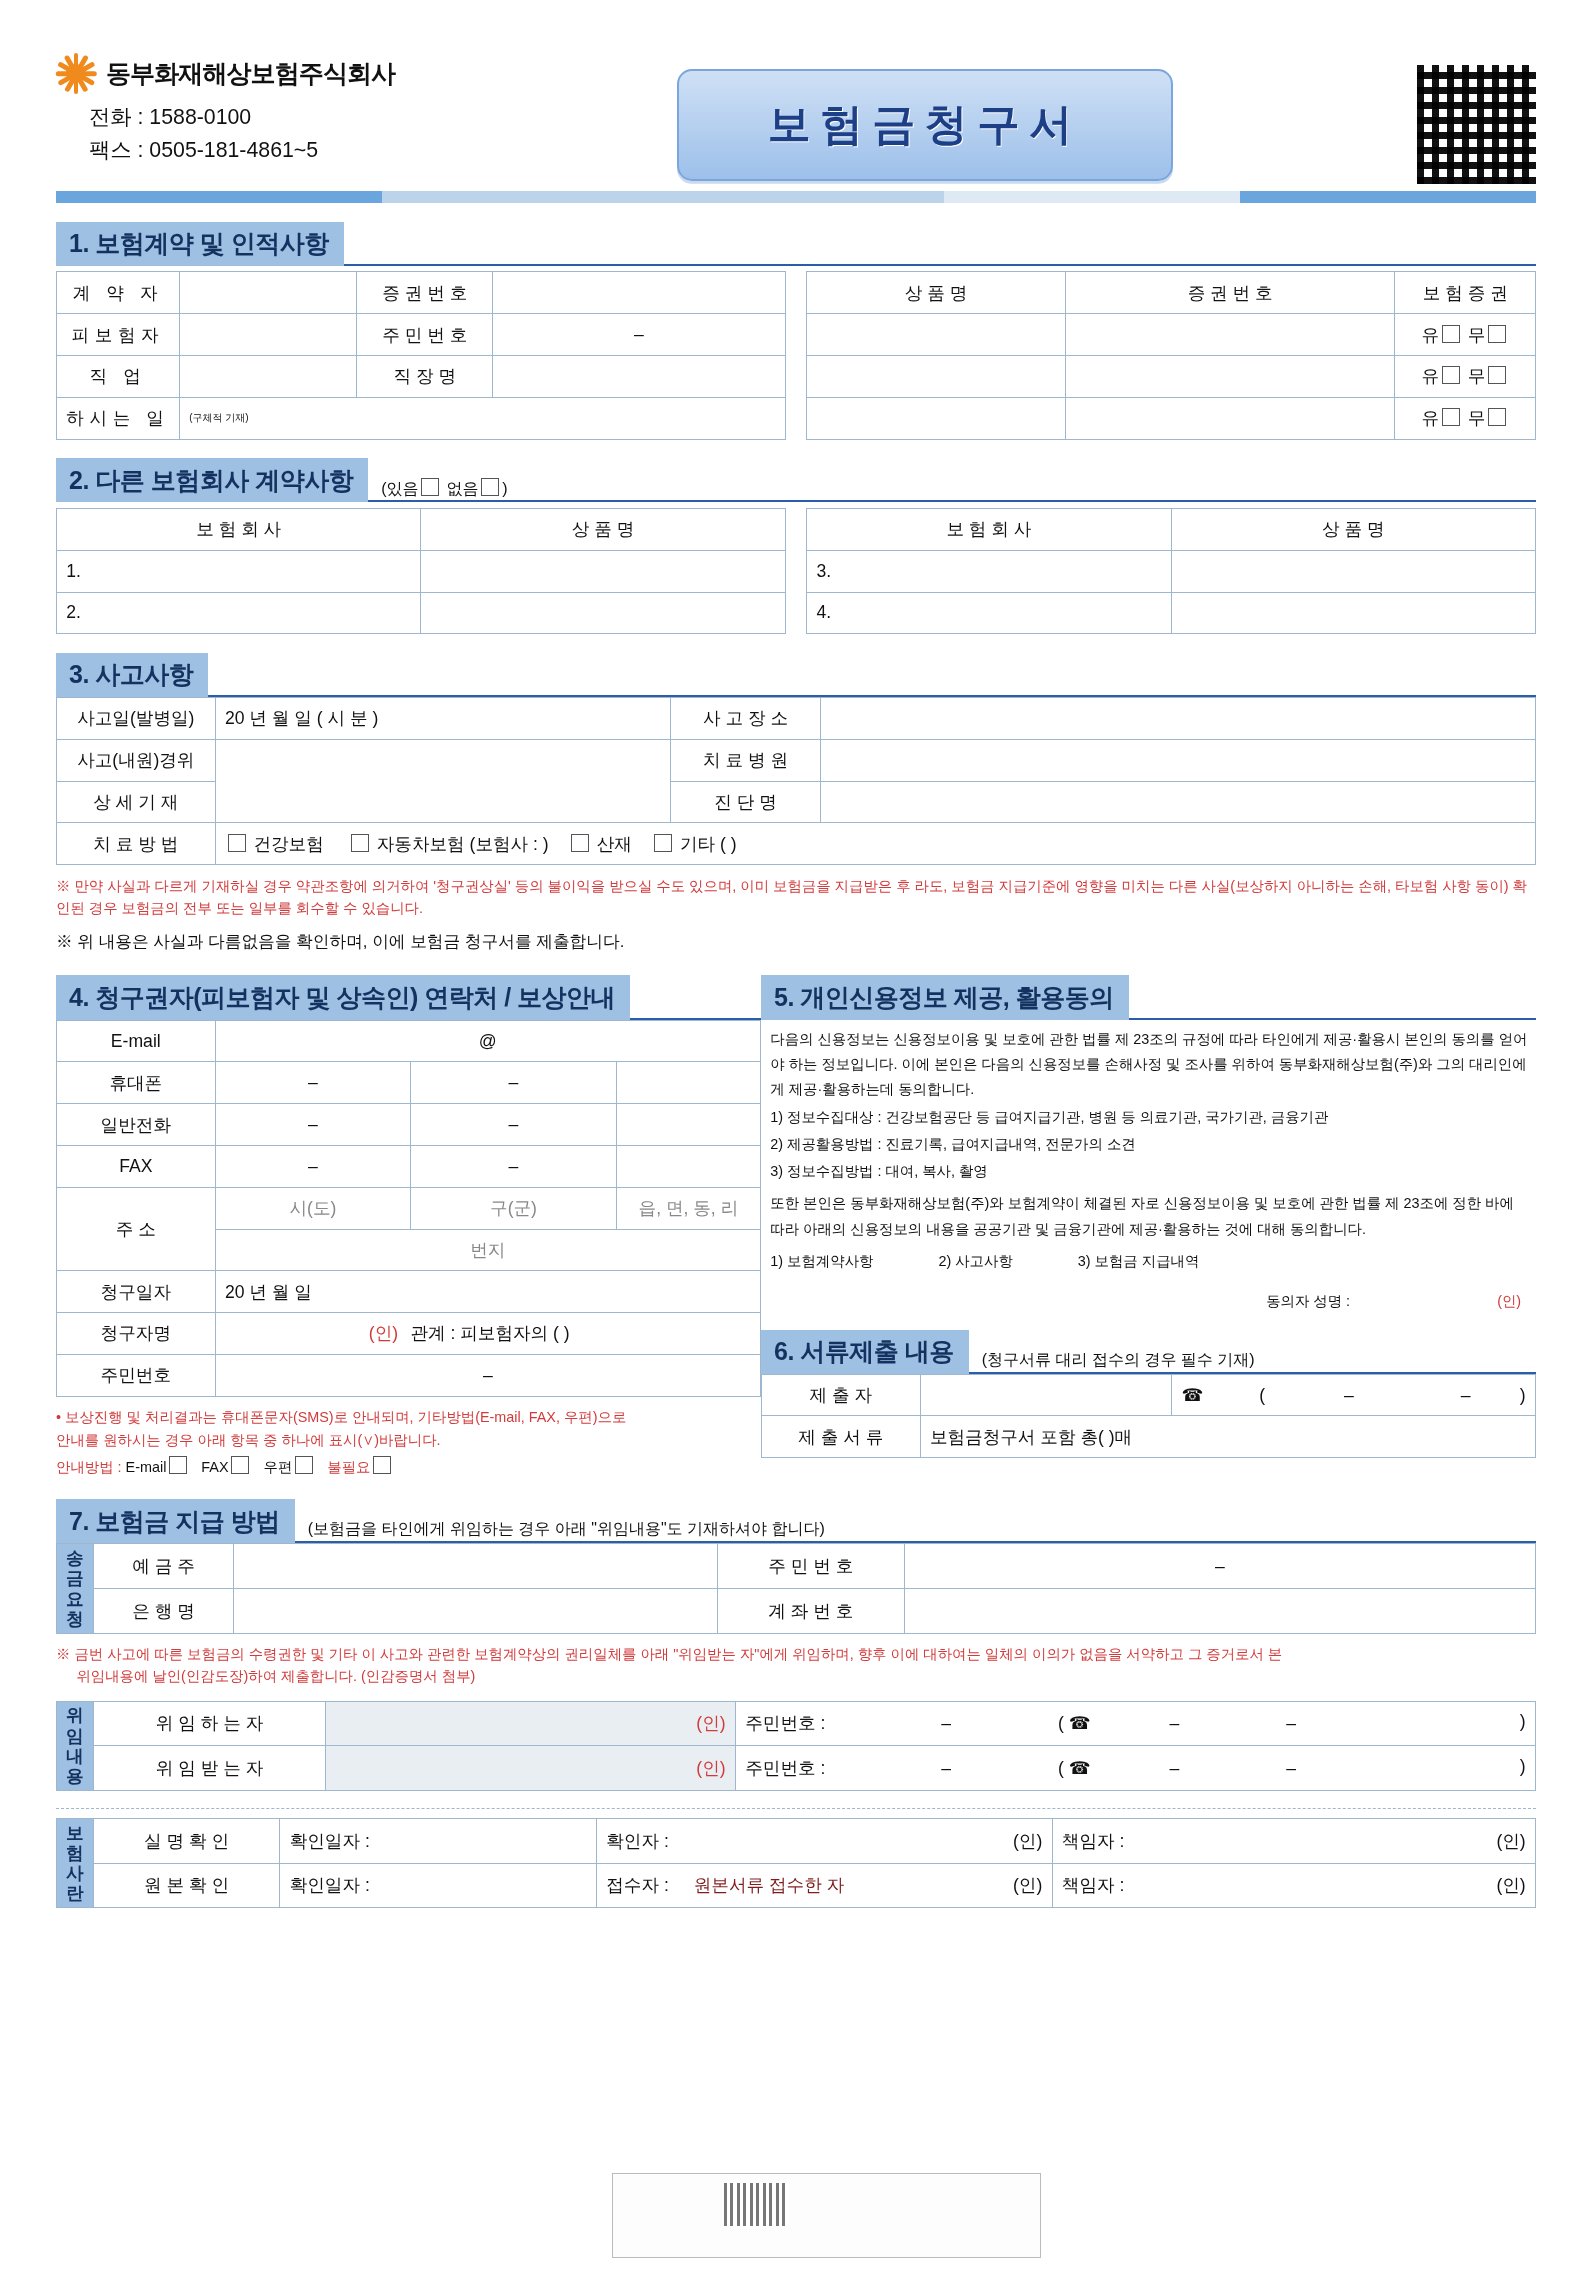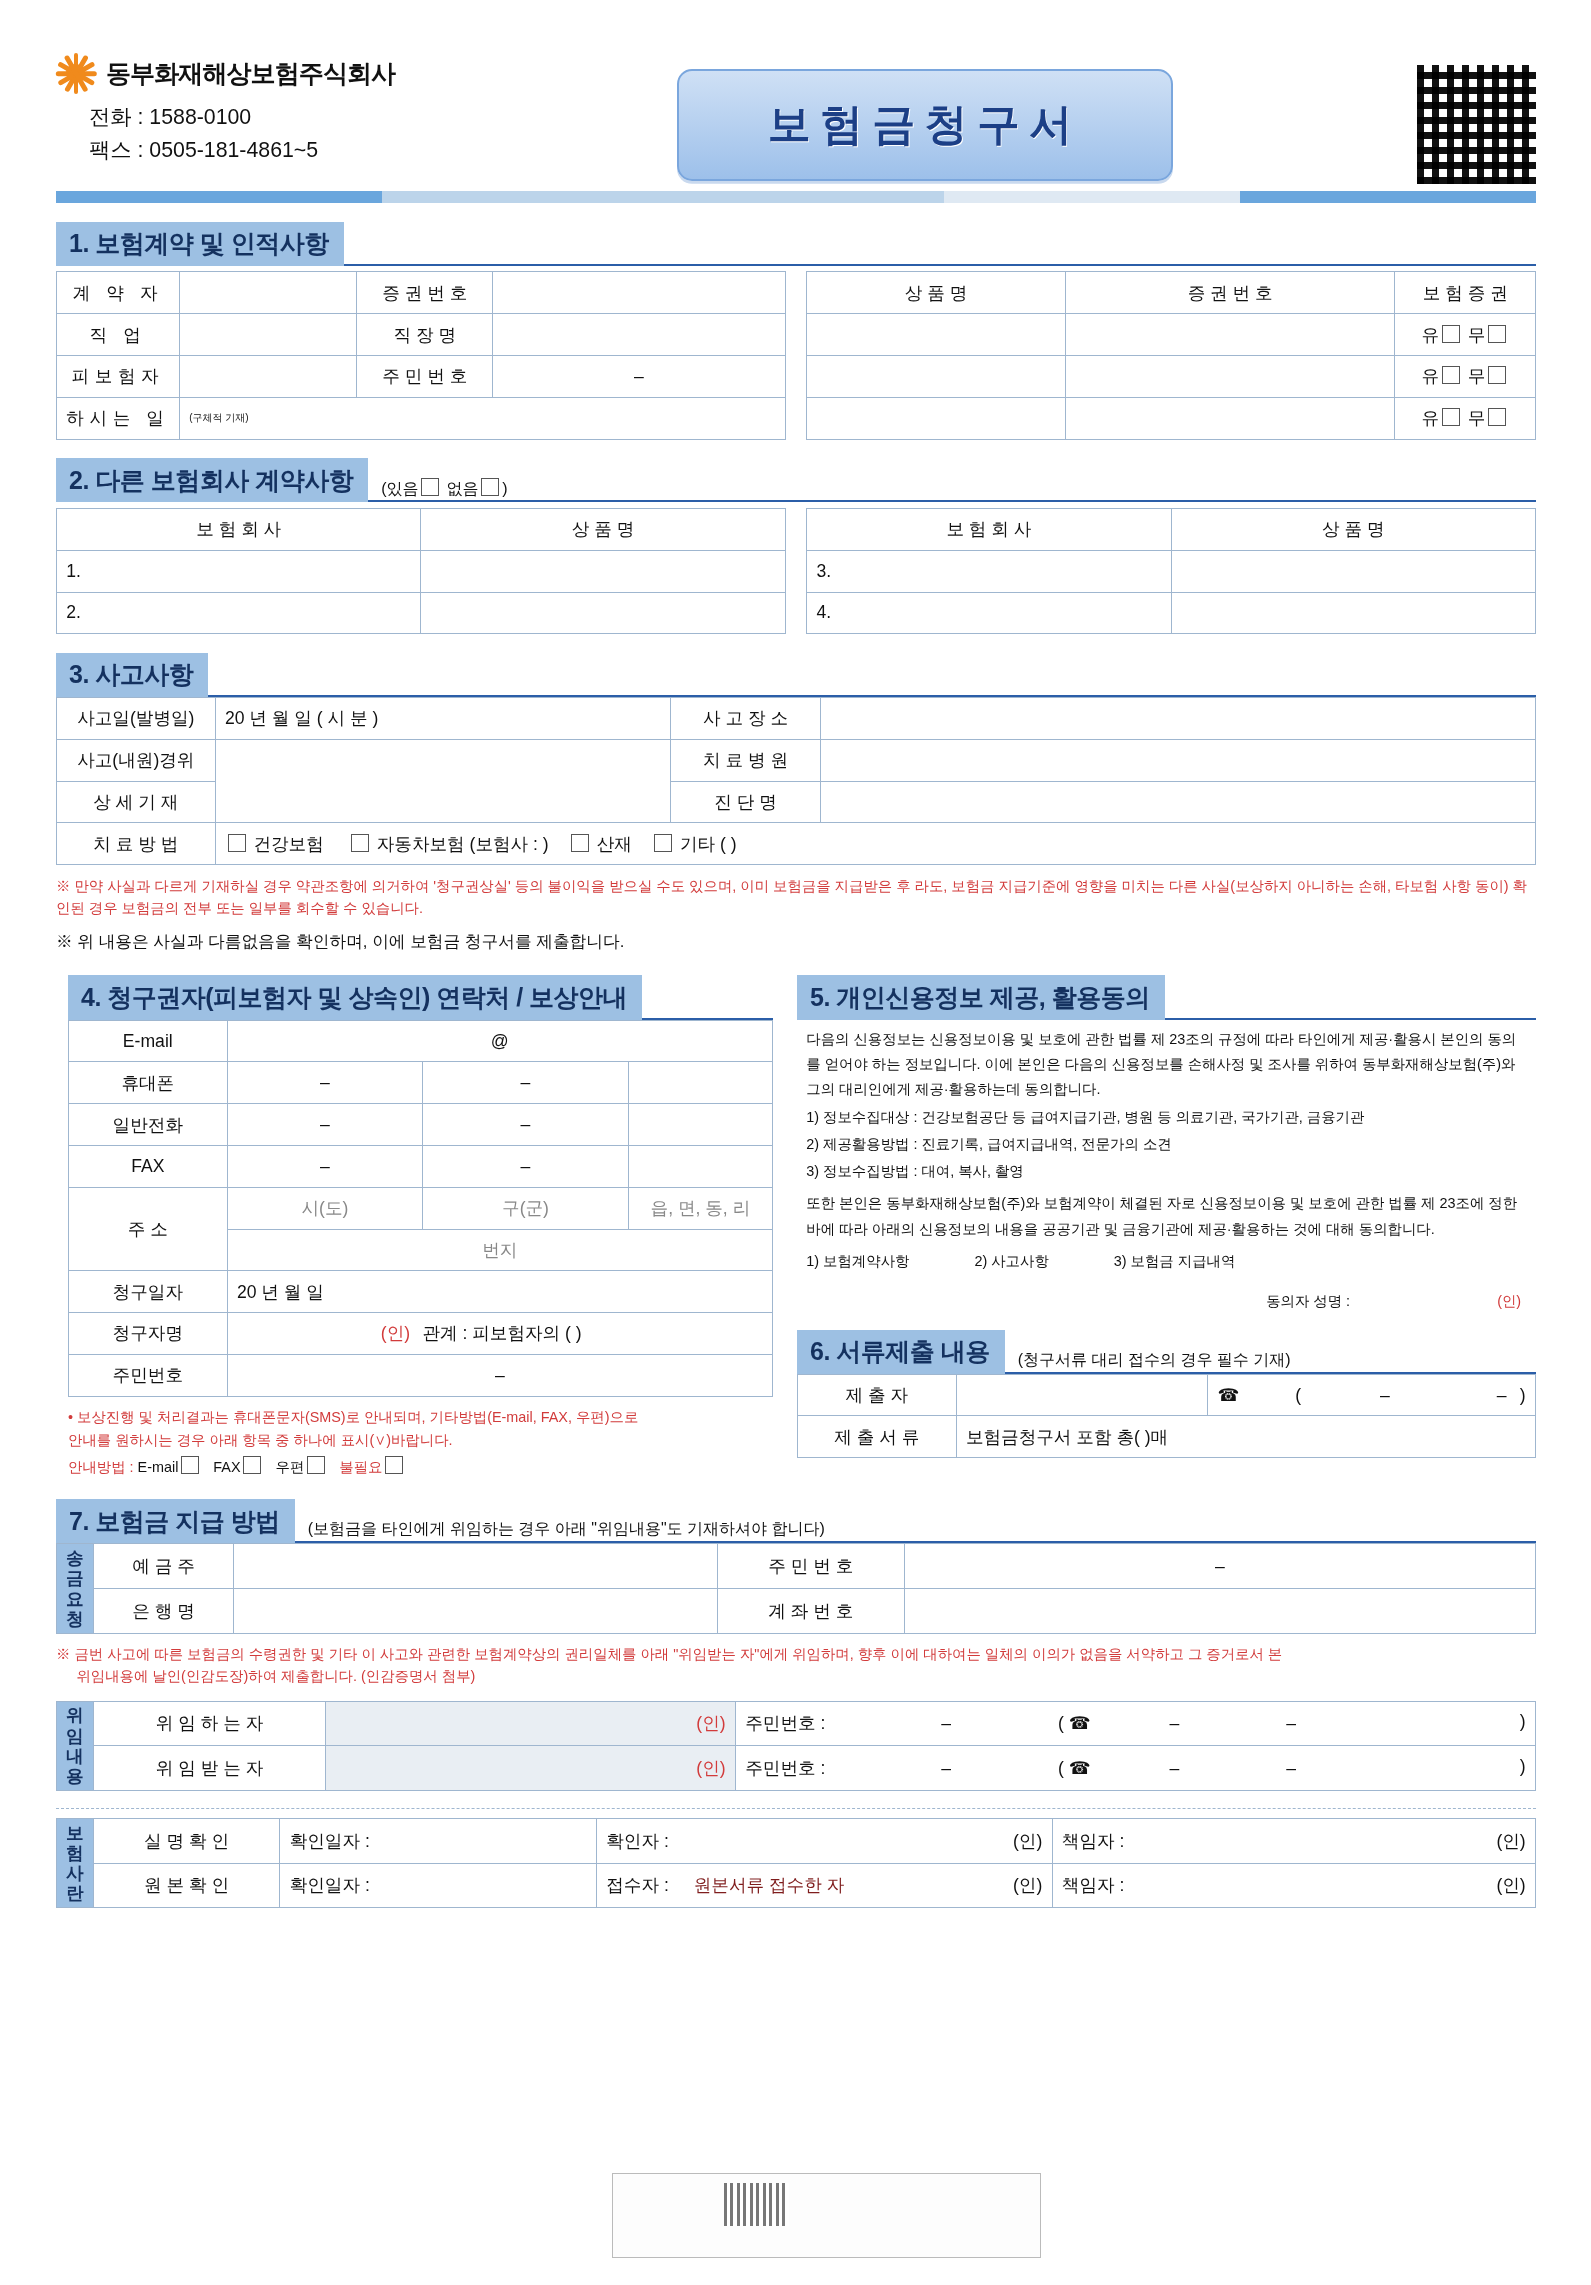--- a/index.html
+++ b/index.html
@@ -47,21 +47,21 @@
   .small{font-size:10px;}
   .red{color:#d23b3b;}
   .grey{color:#888;}
 
   .two{display:flex;gap:20.4px;margin-top:5.6px;}
   .half{flex:1;}
 
   .note{font-size:14.4px;color:#d23b3b;line-height:1.55;margin-top:9.3px;}
   .note2{font-size:16.7px;color:#111;margin-top:11px;}
 
-  .cols{display:flex;gap:24px;margin-top:3.7px;margin-left:12px;}
+  .cols{display:flex;margin-top:3.7px;}
   .colL{width:705px;}
   .colR{flex:1;}
 
   .agree p{font-size:14.4px;line-height:1.75;margin:0 0 1.9px 0;color:#111;}
   .agree{padding:7.4px 5.6px 0 9.3px;}
 
   .bot-note{font-size:14.4px;color:#111;line-height:1.6;margin-top:9.3px;}
   .bot-note .rd{color:#d23b3b;}
 
   .vlabel{width:32px;background:#9dc0e3;color:#14315f;font-size:17.6px;font-weight:bold;text-align:center;line-height:1.15;padding:3.7px 1.9px;}
@@ -111,30 +111,30 @@
     <div class="half">
       <table>
         <tbody>
             <tr>
           <td class="lbl" style="width:102px">계 약 자</td>
           <td style="width:158px"></td>
           <td class="lbl2" style="width:116px">증 권 번 호</td>
           <td></td>
         </tr>
         <tr>
-          <td class="lbl">직     업</td>
-          <td></td>
-          <td class="lbl2">직 장 명</td>
-          <td></td>
-        </tr>
-        <tr>
           <td class="lbl">피보험자</td>
           <td></td>
           <td class="lbl2">주 민 번 호</td>
           <td class="ctr">–</td>
+        </tr>
+        <tr>
+          <td class="lbl">직     업</td>
+          <td></td>
+          <td class="lbl2">직 장 명</td>
+          <td></td>
         </tr>
         <tr>
           <td class="lbl">하시는 일</td>
           <td colspan="3" class="small">(구체적 기재)</td>
         </tr>
       </tbody>
         </table>
     </div>
 
     <div class="half">

